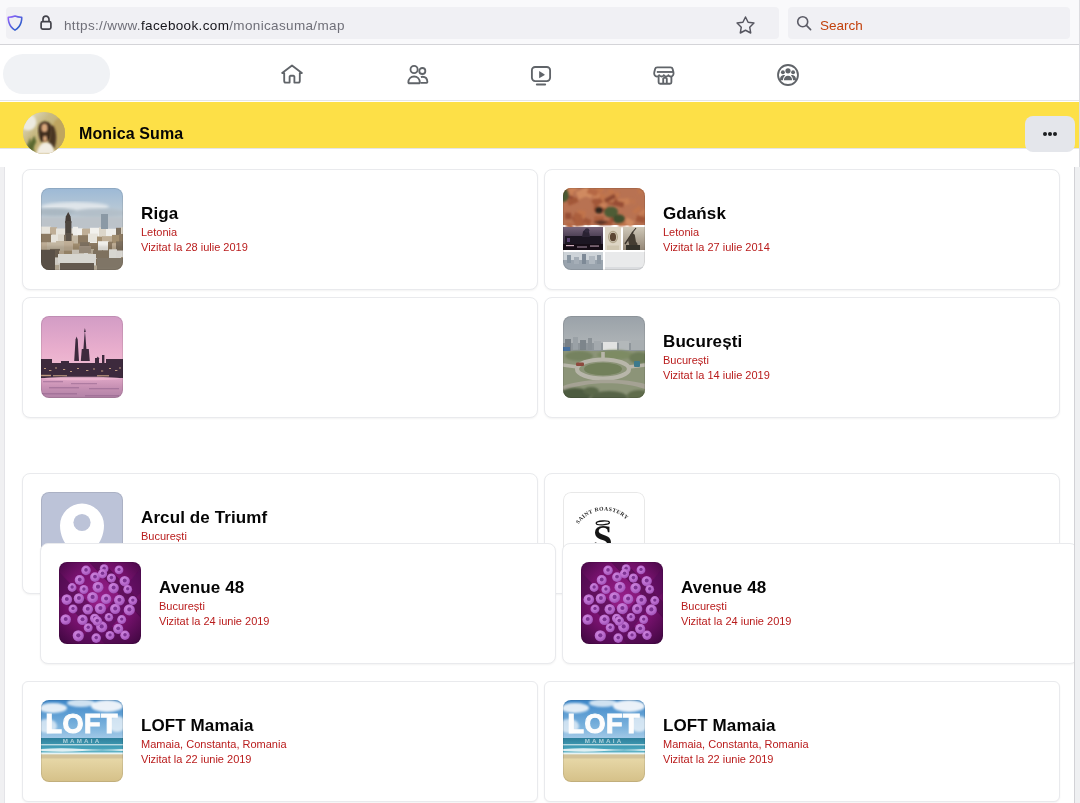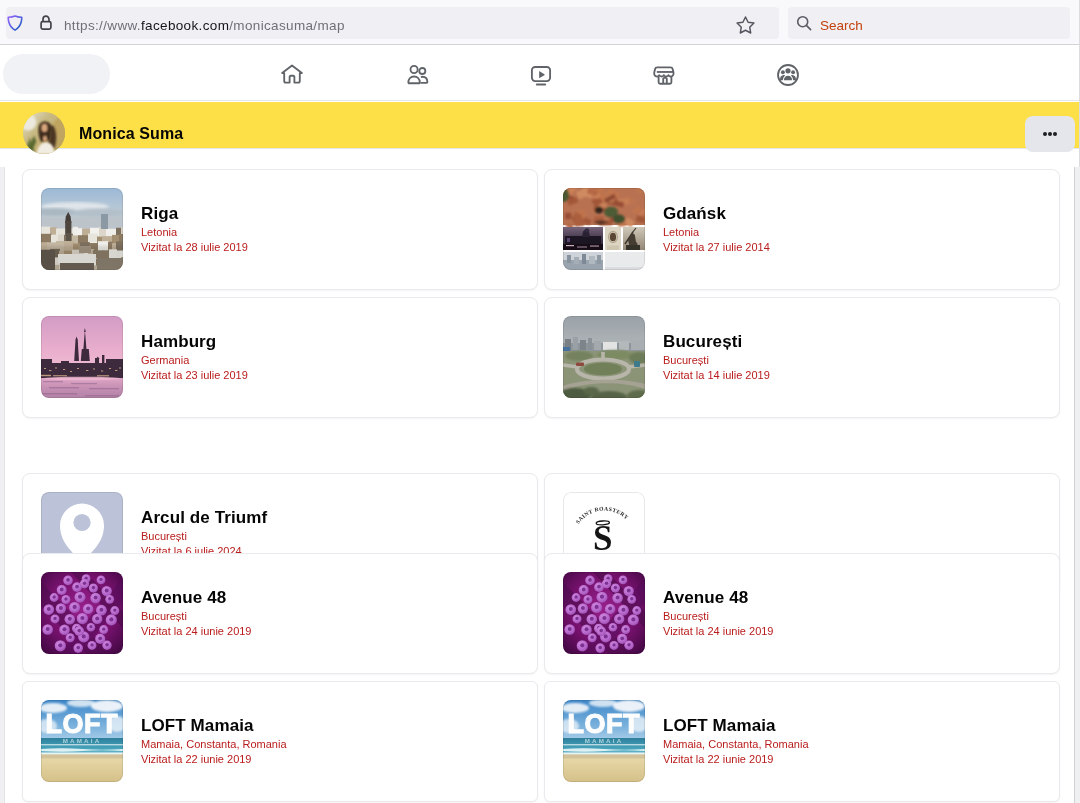--- a/index.html
+++ b/index.html
@@ -45,21 +45,21 @@
 .card { position:absolute; width:516px; height:121px; background:#fff;
   border:1px solid #e9eaed; border-radius:8px; box-shadow:0 1px 2px rgba(0,0,0,.05); }
 .thumb { position:absolute; left:17.5px; top:17.5px; width:82px; height:82px;
   border-radius:8px; overflow:hidden; }
 .thumb::after { content:""; position:absolute; left:0; top:0; width:82px; height:82px;
   border-radius:8px; box-shadow:inset 0 0 0 1px rgba(0,0,0,.09); }
 .meta { position:absolute; left:118px; top:33px; }
 .meta .t { font-size:17px; line-height:22px; font-weight:700; color:#050505; letter-spacing:.1px; }
 .meta .s { font-size:11px; line-height:15px; color:#b91c1c; }
 .c0 { left:22px; }  .c1 { left:544px; }
-.r0 { top:2px; } .r1 { top:130px; } .r2 { top:258px;margin-top:48px; } .r3 { top:386px; } .r4 { top:514px;border-radius:6px; }
+.r0 { top:2px; } .r1 { top:130px; } .r2 { top:258px;margin-top:48px; } .r3 { top:376px;margin-left:18px; } .r4 { top:514px;border-radius:6px; }
 
 #leftstrip { position:absolute; left:0; top:167px; width:5px; height:636px;
   background:#f0f0f2; border-right:1px solid #e4e4e8; }
 #scrollbar { position:absolute; left:1074px; top:167px; width:6px; height:636px;
   background:#eff0f2; border-left:1px solid #d2d2d6; }
 #rightedge { position:absolute; left:1079px; top:0; width:1px; height:167px; background:#dcdce0; }
 </style>
 </head>
 <body>
 <div id="page">
@@ -449,25 +449,20 @@
 <g fill="#93638d" opacity=".55" filter="url(#hbb)">
 <rect x="2" y="65" width="20" height="1.3"></rect>
               <rect x="30" y="67" width="26" height="1.2"></rect>
               <rect x="8" y="71" width="30" height="1.4"></rect>
 <rect x="48" y="72" width="30" height="1.3"></rect>
               <rect x="0" y="77" width="36" height="1.5"></rect>
               <rect x="44" y="79" width="34" height="1.4"></rect>
 </g>
 <ellipse cx="41" cy="62.5" rx="38" ry="1.8" fill="#eeb6d0" opacity=".85" filter="url(#hbb)"></ellipse>
 </svg></div>
-  <div class="meta">
-          <div class="t">Hamburg</div>
-          <div class="s">Germania</div>
-          <div class="s">Vizitat la 23 iulie 2019</div>
-        </div>
 </div>
 <div class="card c1 r1">
   <div class="thumb"><svg width="82" height="82" viewBox="0 0 82 82">
 <defs>
 <linearGradient id="bcsky" x1="0" y1="0" x2="0" y2="1">
                 <stop offset="0" stop-color="#9aa2a9"></stop>
                 <stop offset="1" stop-color="#b6babb"></stop>
               </linearGradient>
 <filter id="bcb">
                 <feGaussianBlur stdDeviation="0.7"></feGaussianBlur>

